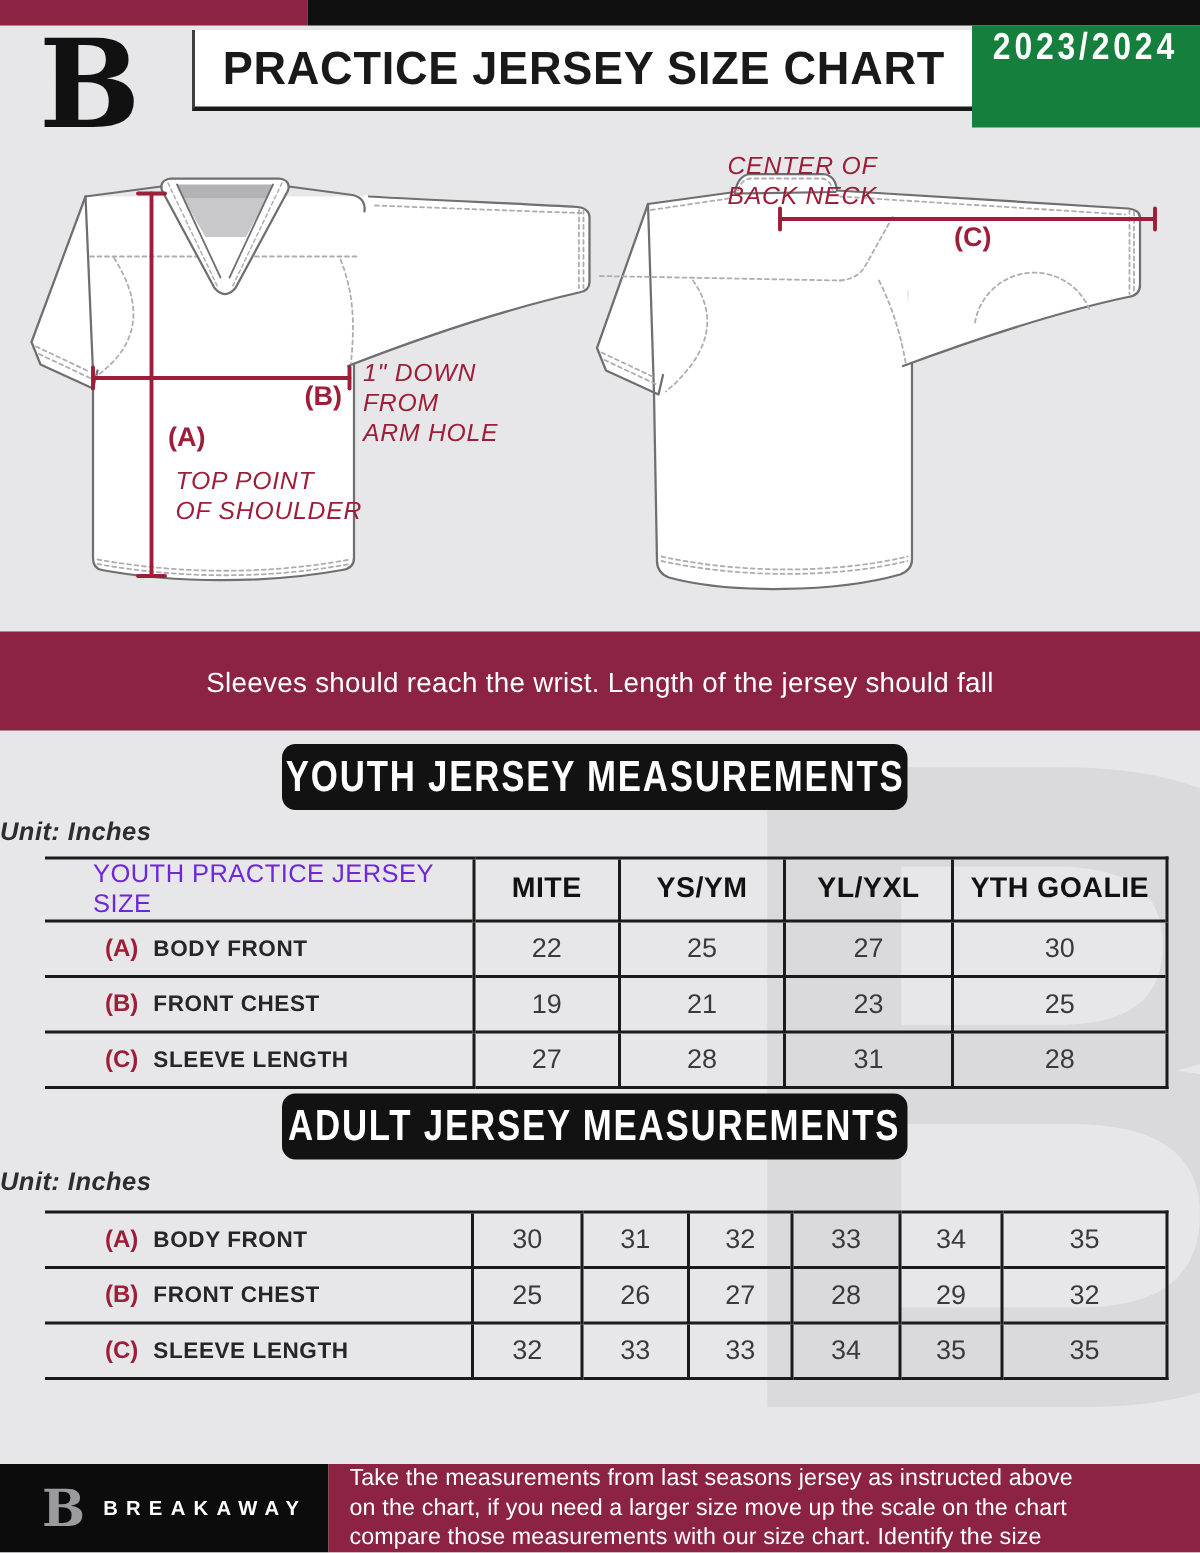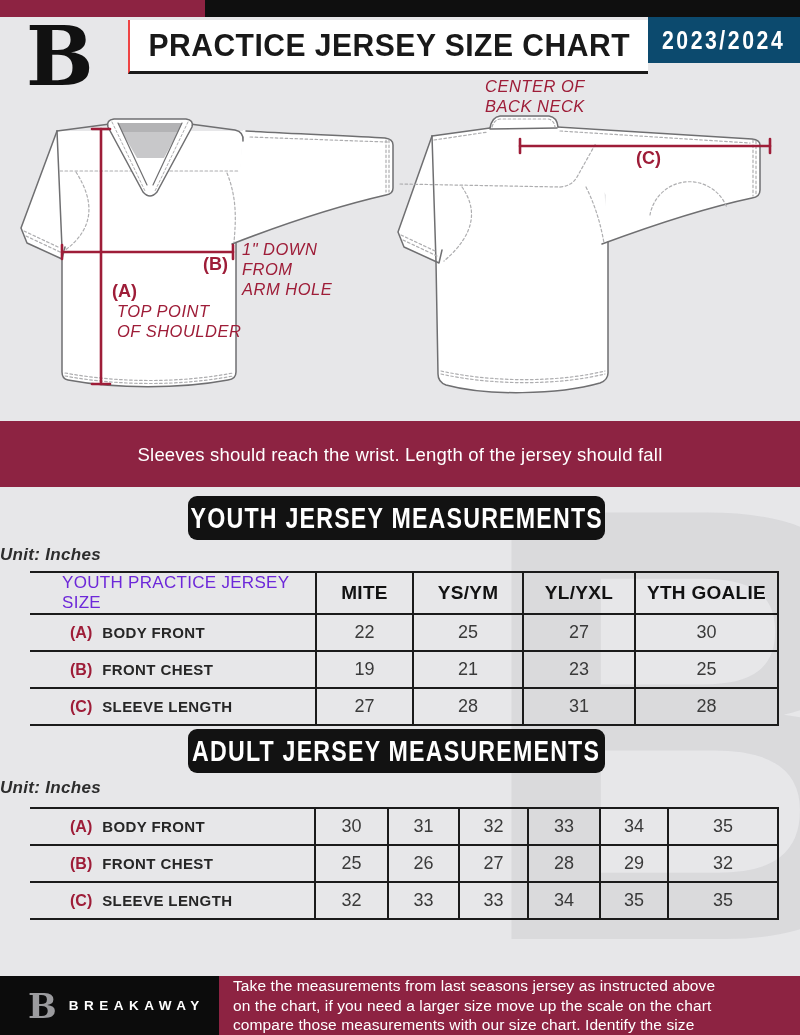--- a/index.html
+++ b/index.html
@@ -8,26 +8,26 @@
   
   .watermark{position:absolute;left:470px;top:470px;font-family:"Liberation Sans",sans-serif;
              font-weight:bold;font-size:620px;line-height:.82;color:rgba(150,150,158,0.16);
              user-select:none;}
   
   .strip-maroon{position:absolute;left:0;top:0;width:205px;height:17px;background:#8d2342;}
   .strip-black{position:absolute;left:205px;top:0;width:595px;height:17px;background:#0f0f0f;}
   .hlogo{position:absolute;left:26px;top:16px;font-family:"DejaVu Serif",serif;font-weight:bold;
          font-size:80px;line-height:1;color:#111;transform:scaleY(1.02);}
   .title-box{position:absolute;left:128px;top:20px;width:520px;height:54px;background:#ffffff;
-             border-left:2px solid #ef4444;border-bottom:3px solid #1a1a1a;box-sizing:border-box;
+             border-left:2px solid #404040;border-bottom:3px solid #1a1a1a;box-sizing:border-box;
              display:flex;align-items:center;justify-content:center;}
   .title-box span{font-size:31px;font-weight:bold;color:#191919;letter-spacing:.5px;
                   white-space:nowrap;transform:scaleX(.97);}
-  .season-box{position:absolute;left:648px;top:17px;width:152px;height:46px;background:#0c4a6e;
-              display:flex;align-items:center;justify-content:center;}
+  .season-box{position:absolute;left:648px;top:17px;width:152px;height:68px;background:#15803d;
+              display:flex;justify-content:center;}
   .season-box span{color:#fff;font-size:25px;font-weight:bold;letter-spacing:3px;
                    white-space:nowrap;transform:scaleX(.85);}
   
   .mlabel{position:absolute;color:#9e1d38;font-weight:bold;font-size:18px;}
   .mcaption{position:absolute;color:#9e1d38;font-style:italic;font-size:16.5px;font-weight:500;
             letter-spacing:.5px;line-height:20px;white-space:nowrap;}
   
   .notice{position:absolute;left:0;top:421px;width:800px;height:66px;background:#8d2342;
           display:flex;flex-direction:column;align-items:center;justify-content:center;
           color:#fff;font-size:18.5px;line-height:25px;letter-spacing:.2px;}
@@ -161,31 +161,31 @@
         <path d="M62,245 L62,259"></path>
         <path d="M233,245 L233,259"></path>
         <path d="M520,146 L770,146"></path>
         <path d="M520,139 L520,153"></path>
         <path d="M770,139 L770,153"></path>
       </g>
     </g>
   </svg>
 
   <div class="mlabel" style="left:112px;top:281px;">(A)</div>
-  <div class="mcaption" style="left:117px;top:301px;">
+  <div class="mcaption" style="left:117px;top:311px;">
     <div>TOP POINT</div>
     <div>OF SHOULDER</div>
   </div>
   <div class="mlabel" style="left:203px;top:254px;">(B)</div>
   <div class="mcaption" style="left:242px;top:239px;">
     <div>1" DOWN</div>
     <div>FROM</div>
     <div>ARM HOLE</div>
   </div>
-  <div class="mcaption" style="left:485px;top:76px;">
+  <div class="mcaption" style="left:485px;top:101px;">
     <div>CENTER OF</div>
     <div>BACK NECK</div>
   </div>
   <div class="mlabel" style="left:636px;top:148px;">(C)</div>
 
   <div class="notice">
     <div>Sleeves should reach the wrist. Length of the jersey should fall</div>
   </div>
 
   <div class="banner" style="top:496px;">

